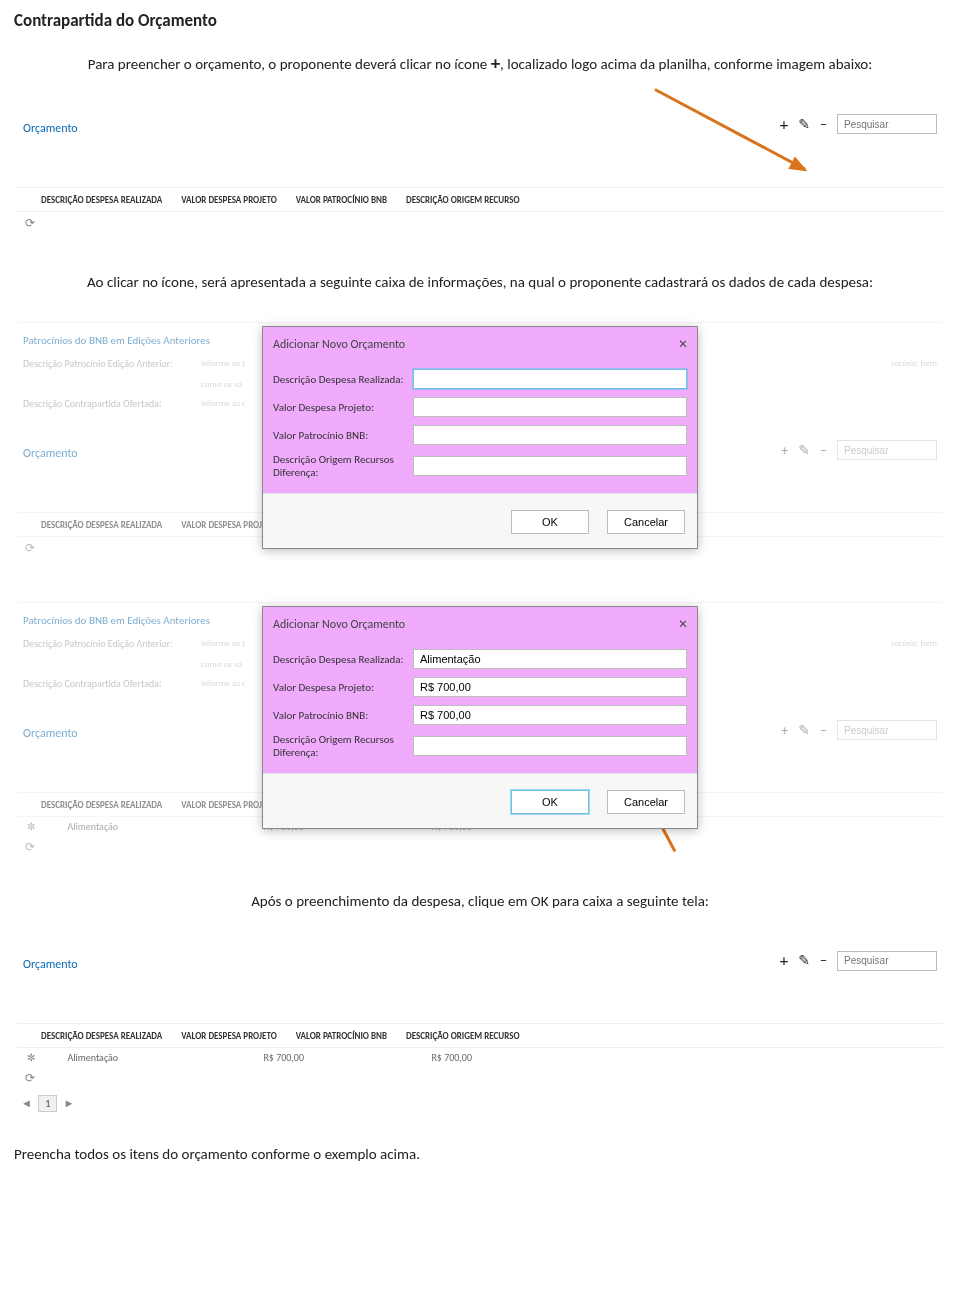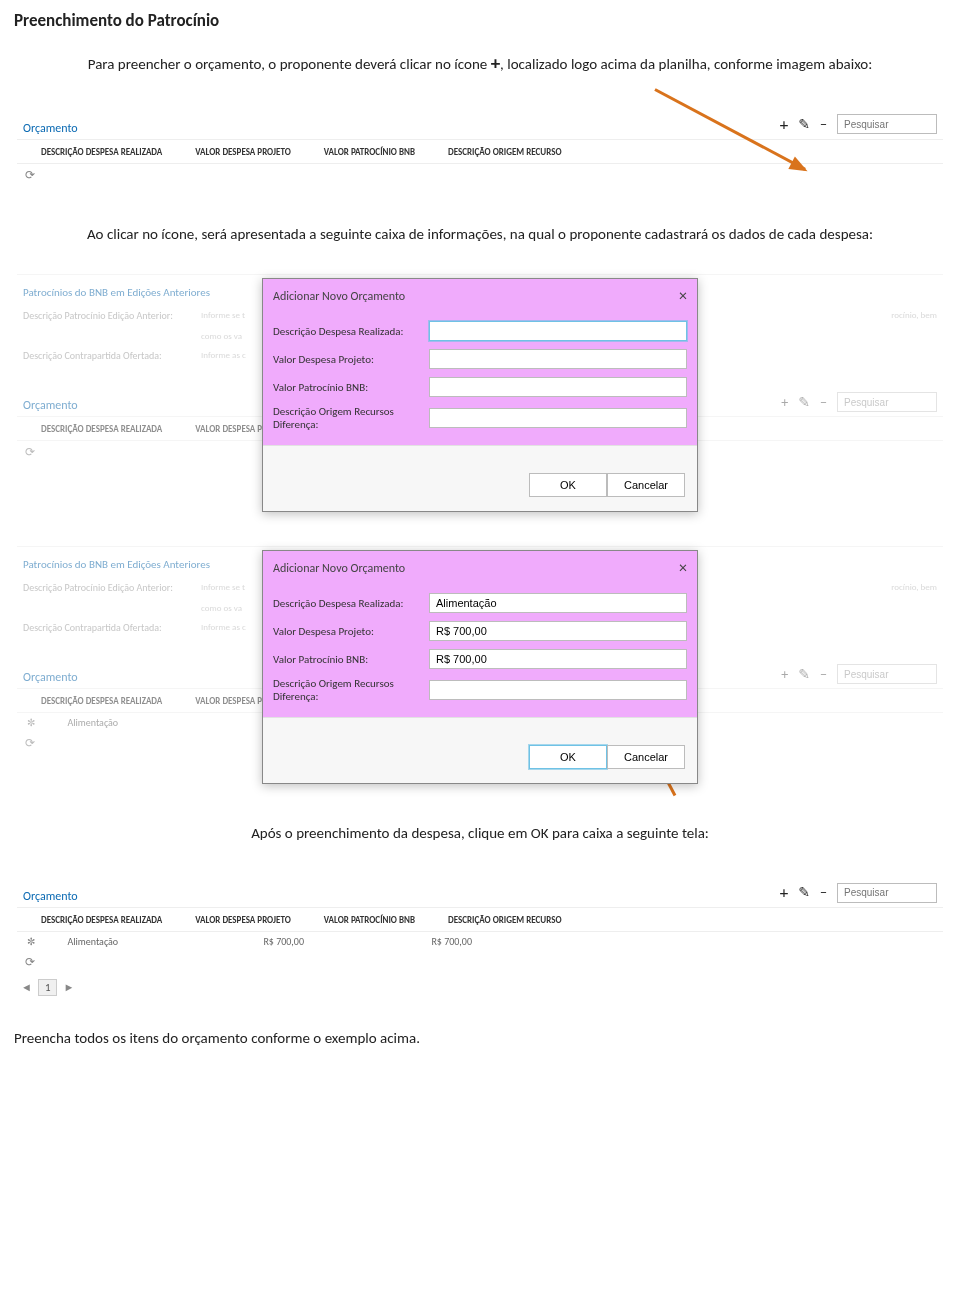--- a/index.html
+++ b/index.html
@@ -71,26 +71,27 @@
     font-size: 10px;
     flex: 1;
     color: #888;
     background: transparent;
   }
 
   
   .table-head {
     display: flex;
     padding: 6px 6px 6px 24px;
-    gap: 33px;
+    gap: 19px;
     font-size: 9px;
     font-weight: 700;
     color: #333;
     background: #fff;
     border-top: 1px solid #eee;
+    margin-top: 48px;
   }
   .table-head span { white-space: nowrap; }
 
   .table-body {
     border-top: 1px solid #eee;
     min-height: 28px;
     background: #fff;
   }
   .table-row {
     display: flex;
@@ -176,34 +177,35 @@
     font-size: 12px;
   }
   .modal .m-head .m-title { flex: 1; }
   .modal .m-head .m-close { font-size: 16px; cursor: pointer; line-height: 10px; }
   .modal .m-body { padding: 2px 10px 10px 10px; }
   .modal .m-row {
     display: flex;
     align-items: center;
     padding: 4px 0;
   }
-  .modal .m-row label { width: 156px; font-size: 11px; color: #333; }
+  .modal .m-row label { width: 140px; font-size: 11px; color: #333; }
   .modal .m-row input {
     flex: 1;
     border: 1px solid #bcbcbc;
     height: 20px;
     padding: 0 6px;
     font-size: 11px;
     outline: none;
   }
   .modal .m-row input.focused { border-color: #6fc2e5; box-shadow: 0 0 0 1px rgba(111,194,229,0.6); }
   .modal .m-foot {
     display: flex;
     justify-content: flex-end;
-    padding: 27px 12px 14px 12px;
+    gap: 18px;
+    padding: 16px 12px 14px 12px;
     background: #f7f7f7;
     border-top: 1px solid #e2e2e2;
   }
   .modal .m-foot button {
     min-width: 78px;
     height: 24px;
     border: 1px solid #bcbcbc;
     background: #fff;
     font-size: 11px;
     cursor: pointer;
@@ -233,21 +235,21 @@
     background: #f0f0f0;
     padding: 1px 6px;
   }
   .pager .nav { color: #888; cursor: pointer; }
 
   .note { font-size: 15px; margin: 14px 0 6px 0; }
 </style>
 </head>
 <body>
 
-<h2 class="page-heading">Preenchimento do Patrocínio</h2>
+<h2 class="page-heading">Contrapartida do Orçamento</h2>
 
 <p class="body-text">
   <span>Para preencher o orçamento, o proponente deverá clicar no ícone </span><span class="plus-glyph">+</span><span>, localizado logo acima da planilha, conforme imagem abaixo:</span>
 </p>
 
 <div class="shot" style="position:relative;">
   <div class="arrow" style="top:-14px; left:640px; transform: rotate(28deg);"></div>
   <div class="content">
     <div class="toolbar">
       <span class="title">Orçamento</span>

